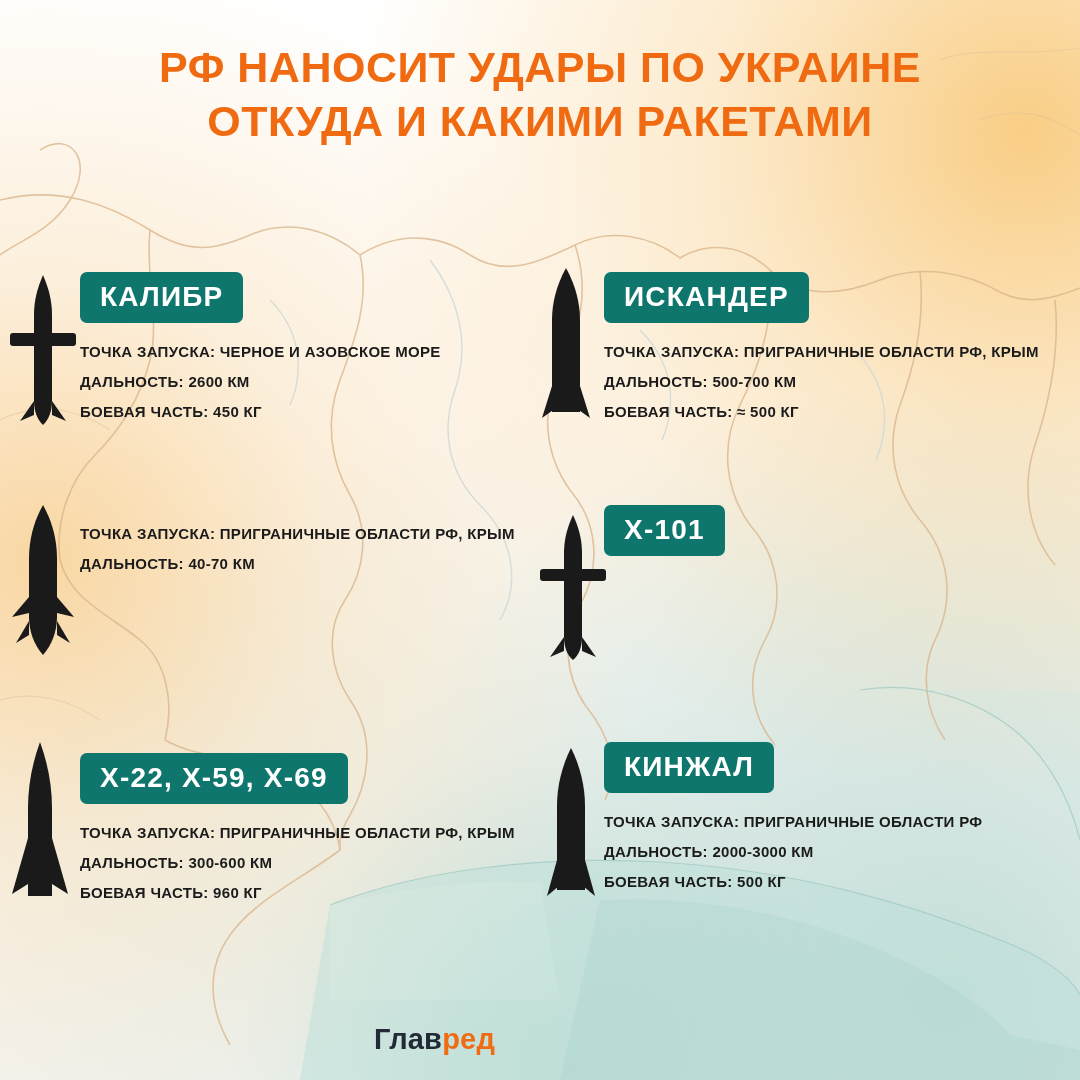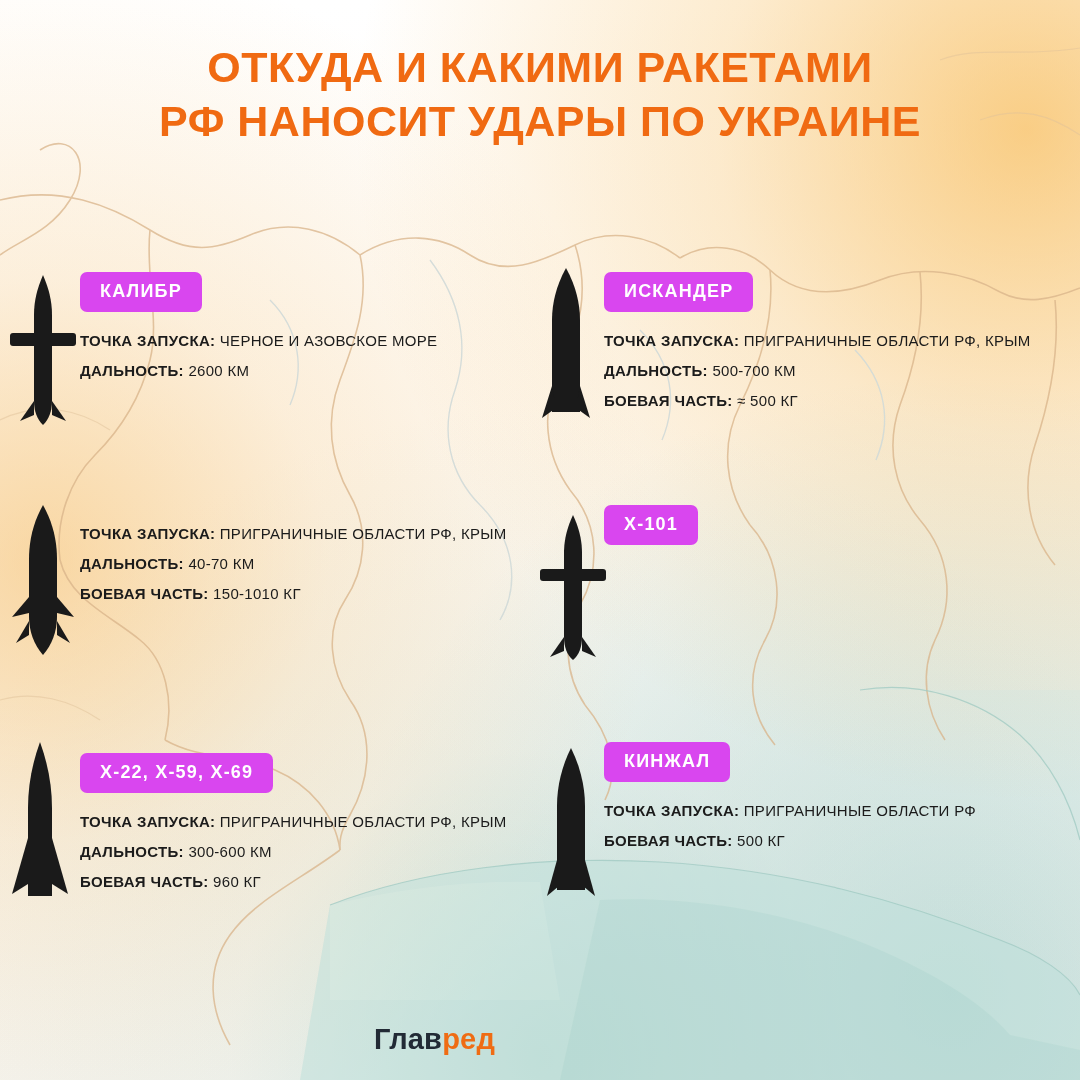--- a/index.html
+++ b/index.html
@@ -57,23 +57,23 @@
     white-space: nowrap;
   }
 
   
   .card {
     position: absolute;
     z-index: 4;
   }
   .card .badge {
     display: inline-block;
-    background: #d946ef;
+    background: #0f766e;
     color: #ffffff;
-    font-size: 18px;
+    font-size: 28px;
     font-weight: bold;
     letter-spacing: 1.2px;
     padding: 9px 20px 10px 20px;
     border-radius: 7px;
     text-transform: uppercase;
     white-space: nowrap;
   }
   .card .rows {
     margin-top: 14px;
   }
@@ -83,21 +83,21 @@
     color: #1b1b1b;
     white-space: nowrap;
     letter-spacing: 0.3px;
   }
   .card .row .lbl {
     font-weight: bold;
     text-transform: uppercase;
     text-align: right;
   }
   .card .row .val {
-    font-weight: normal;
+    font-weight: bold;
     text-transform: uppercase;
   }
 
   
   .icon {
     position: absolute;
     z-index: 4;
   }
   .icon svg { display: block; }
 
@@ -165,22 +165,22 @@
     </g>
     <g fill="none" stroke="#e0c29a" stroke-width="1.2" opacity="0.5">
       <path d="M0,420 C40,400 80,410 110,430"></path>
       <path d="M0,700 C35,690 70,700 100,720"></path>
       <path d="M980,120 C1020,105 1050,115 1080,135"></path>
       <path d="M940,60 C980,45 1020,58 1080,48"></path>
     </g>
   </svg>
 
   <div class="header">
+    <span class="line">РФ НАНОСИТ УДАРЫ ПО УКРАИНЕ</span>
     <span class="line">ОТКУДА И КАКИМИ РАКЕТАМИ</span>
-    <span class="line">РФ НАНОСИТ УДАРЫ ПО УКРАИНЕ</span>
   </div>
 
   <div class="icon" style="left:8px; top:275px;">
     <svg width="70" height="150" viewBox="0 0 70 150">
       <g fill="#1a1a1a">
         <path d="M35,0 C41,14 44,26 44,40 L44,126 C44,136 41,144 35,150 C29,144 26,136 26,126 L26,40 C26,26 29,14 35,0 Z"></path>
         <rect x="2" y="58" width="66" height="13" rx="3"></rect>
         <path d="M26,126 L12,146 L26,140 Z"></path>
         <path d="M44,126 L58,146 L44,140 Z"></path>
       </g>
@@ -247,20 +247,24 @@
     <div class="badge">КАЛИБР</div>
     <div class="rows">
       <div class="row">
         <span class="lbl">ТОЧКА ЗАПУСКА:</span>
         <span class="val">ЧЕРНОЕ И АЗОВСКОЕ МОРЕ</span>
       </div>
       <div class="row">
         <span class="lbl">ДАЛЬНОСТЬ:</span>
         <span class="val">2600 КМ</span>
       </div>
+      <div class="row">
+        <span class="lbl">БОЕВАЯ ЧАСТЬ:</span>
+        <span class="val">450 КГ</span>
+      </div>
     </div>
   </div>
 
   <div class="card" style="left:604px; top:272px;">
     <div class="badge">ИСКАНДЕР</div>
     <div class="rows">
       <div class="row">
         <span class="lbl">ТОЧКА ЗАПУСКА:</span>
         <span class="val">ПРИГРАНИЧНЫЕ ОБЛАСТИ РФ, КРЫМ</span>
       </div>
@@ -278,24 +282,20 @@
   <div class="card" style="left:80px; top:505px;">
     <div class="rows">
       <div class="row">
         <span class="lbl">ТОЧКА ЗАПУСКА:</span>
         <span class="val">ПРИГРАНИЧНЫЕ ОБЛАСТИ РФ, КРЫМ</span>
       </div>
       <div class="row">
         <span class="lbl">ДАЛЬНОСТЬ:</span>
         <span class="val">40-70 КМ</span>
       </div>
-      <div class="row">
-        <span class="lbl">БОЕВАЯ ЧАСТЬ:</span>
-        <span class="val">150-1010 КГ</span>
-      </div>
     </div>
   </div>
 
   <div class="card" style="left:604px; top:505px;">
     <div class="badge">Х-101</div>
   </div>
 
   <div class="card" style="left:80px; top:753px;">
     <div class="badge">Х-22, Х-59, Х-69</div>
     <div class="rows">
@@ -315,20 +315,24 @@
   </div>
 
   <div class="card" style="left:604px; top:742px;">
     <div class="badge">КИНЖАЛ</div>
     <div class="rows">
       <div class="row">
         <span class="lbl">ТОЧКА ЗАПУСКА:</span>
         <span class="val">ПРИГРАНИЧНЫЕ ОБЛАСТИ РФ</span>
       </div>
       <div class="row">
+        <span class="lbl">ДАЛЬНОСТЬ:</span>
+        <span class="val">2000-3000 КМ</span>
+      </div>
+      <div class="row">
         <span class="lbl">БОЕВАЯ ЧАСТЬ:</span>
         <span class="val">500 КГ</span>
       </div>
     </div>
   </div>
 
   <div class="logo">
     <span class="g">Глав</span><span class="r">ред</span>
   </div>
 

